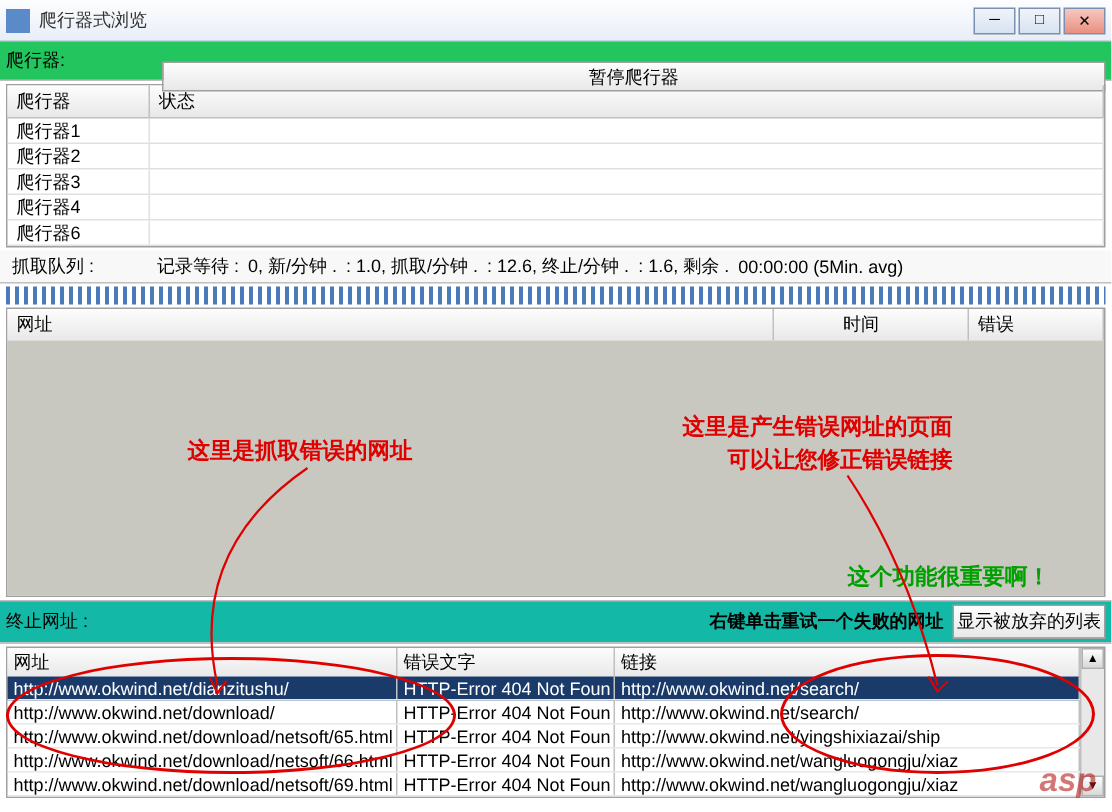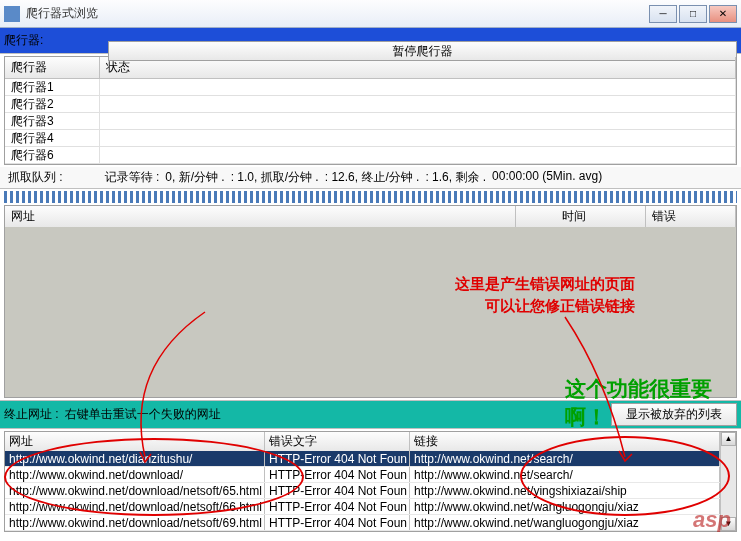--- a/index.html
+++ b/index.html
@@ -3,43 +3,43 @@
 <meta charset="utf-8">
 <style>
 * { margin: 0; padding: 0; box-sizing: border-box; font-family: "Microsoft YaHei", SimSun, Arial, sans-serif; font-size: 12px; }
 body { background: #fff; width: 741px; height: 541px; overflow: hidden; position: relative; }
 .titlebar { background: linear-gradient(#fdfdfe, #e8eef7); height: 28px; display: flex; align-items: center; padding: 0 4px; border-bottom: 1px solid #a0b0c8; }
 .titlebar .icon { width: 16px; height: 16px; background: #5a8ac8; margin-right: 6px; }
 .titlebar .title { flex: 1; color: #333; }
 .winbtns { display: flex; gap: 2px; }
 .winbtn { width: 28px; height: 18px; border: 1px solid #7a90b0; background: linear-gradient(#f0f4fa,#d8e2f0); display: flex; align-items: center; justify-content: center; font-size: 10px; cursor: pointer; }
 .winbtn.close { background: linear-gradient(#f7c8c0,#e89080); }
-.toolbar { display: flex; align-items: center; height: 26px; border-bottom: 1px solid #c0c0c0; padding: 2px 4px; gap: 4px; background: #1d4ed8; }
+.toolbar { display: flex; align-items: center; height: 26px; border-bottom: 1px solid #c0c0c0; padding: 2px 4px; gap: 4px; background: #22c55e; }
 .toolbar .lbl { width: 100px; }
 .toolbar .btn { flex: 1; height: 20px; border: 1px solid #a0a0a0; background: linear-gradient(#fdfdfd,#e8e8e8); text-align: center; line-height: 18px; cursor: pointer; margin-top: 20px; }
 .grid { border: 1px solid #a0a0a0; margin: 2px 4px; }
 .grid .hdr { display: flex; background: linear-gradient(#fdfdfd,#e8e8e8); border-bottom: 1px solid #c0c0c0; }
 .grid .hdr > div { padding: 2px 6px; border-right: 1px solid #c0c0c0; }
 .grid .row { display: flex; border-bottom: 1px solid #e0e0e0; }
 .grid .row > div { padding: 1px 6px; border-right: 1px solid #e0e0e0; height: 16px; line-height: 14px; }
 .grid1 .c1 { width: 95px; } .grid1 .c2 { flex: 1; }
-.statusbar { padding: 2px 8px; display: flex; gap: 6px; border-bottom: 1px solid #c0c0c0; background: #f8f8f8; }
+.statusbar { padding: 2px 8px; display: flex; gap: 6px; align-items: center; border-bottom: 1px solid #c0c0c0; background: #f8f8f8; }
 .hatch { height: 12px; margin: 2px 4px; background: repeating-linear-gradient(90deg,#4a7ab8 0 3px,#fff 3px 6px); }
 .grid2 { margin: 2px 4px; border: 1px solid #a0a0a0; }
 .grid2 .hdr { display: flex; background: linear-gradient(#fdfdfd,#e8e8e8); }
 .grid2 .hdr > div { padding: 2px 6px; border-right: 1px solid #c0c0c0; }
 .grid2 .body { height: 170px; background: #c8c8c0; position: relative; }
 .g2c1 { flex: 1; } .g2c2 { width: 90px; margin-left: 40px; } .g2c3 { width: 90px; }
 .annot { position: absolute; font-weight: bold; pointer-events: none; }
 .red { color: #e00000; font-size: 15px; }
-.green { color: #00a000; font-size: 21px; }
+.green { color: #00a000; font-size: 15px; }
 .curve { position: absolute; pointer-events: none; }
 .row2 { display: flex; align-items: center; padding: 2px 4px; gap: 6px; border-top: 1px solid #c0c0c0; border-bottom: 1px solid #c0c0c0; background: #14b8a6; }
-.row2 .btn { border: 1px solid #a0a0a0; background: linear-gradient(#fdfdfd,#e8e8e8); padding: 2px 14px; cursor: pointer; }
-.row2 .sp { flex: 1; text-align: left; }
+.row2 .btn { border: 1px solid #a0a0a0; background: linear-gradient(#fdfdfd,#e8e8e8); padding: 2px 2px; cursor: pointer; }
+.row2 .sp { flex: 1; text-align: right; font-weight: bold; }
 .grid3 { margin: 2px 4px 0 4px; border: 1px solid #a0a0a0; }
 .grid3 .hdr { display: flex; background: linear-gradient(#fdfdfd,#e8e8e8); }
 .grid3 .hdr > div, .grid3 .row > div { padding: 1px 4px; border-right: 1px solid #c0c0c0; overflow: hidden; white-space: nowrap; }
 .g3c1 { width: 260px; } .g3c2 { width: 145px; } .g3c3 { flex: 1; }
 .grid3 .row { display: flex; border-bottom: 1px solid #e8e8e8; height: 16px; line-height: 14px; }
 .grid3 .row.sel { background: #1a3a6a; color: #fff; }
 .grid3 .scroll { width: 16px; background: #e8e8e8; border-left: 1px solid #c0c0c0; display: flex; flex-direction: column; }
 .grid3 .scroll .ar { height: 14px; background: linear-gradient(#fdfdfd,#d8d8d8); border: 1px solid #b0b0b0; font-size: 8px; text-align: center; line-height: 12px; cursor: pointer; }
 .grid3 .scroll .tr { flex: 1; }
 .grid3wrap { display: flex; }
@@ -107,20 +107,21 @@
 
 <div class="hatch"></div>
 
 <div class="grid2">
   <div class="hdr">
     <div class="g2c1">网址</div>
     <div class="g2c2">时间</div>
     <div class="g2c3">错误</div>
   </div>
   <div class="body">
+    <div class="annot red" style="left:120px;top:64px">这里是抓取错误的网址</div>
     <div class="annot red" style="left:450px;top:48px">这里是产生错误网址的页面</div>
     <div class="annot red" style="left:480px;top:70px">可以让您修正错误链接</div>
     <div class="annot green" style="left:560px;top:148px">这个功能很重要啊！</div>
     <svg class="curve" style="left:0;top:0" width="720" height="240">
       <path d="M 200 85 Q 120 140 140 230" stroke="#e00000" stroke-width="1.5" fill="none"></path>
       <path d="M 135 225 l 5 10 l 6 -8" stroke="#e00000" stroke-width="1.5" fill="none"></path>
       <path d="M 560 90 Q 600 150 620 230" stroke="#e00000" stroke-width="1.5" fill="none"></path>
       <path d="M 614 224 l 6 10 l 7 -7" stroke="#e00000" stroke-width="1.5" fill="none"></path>
     </svg>
   </div>

